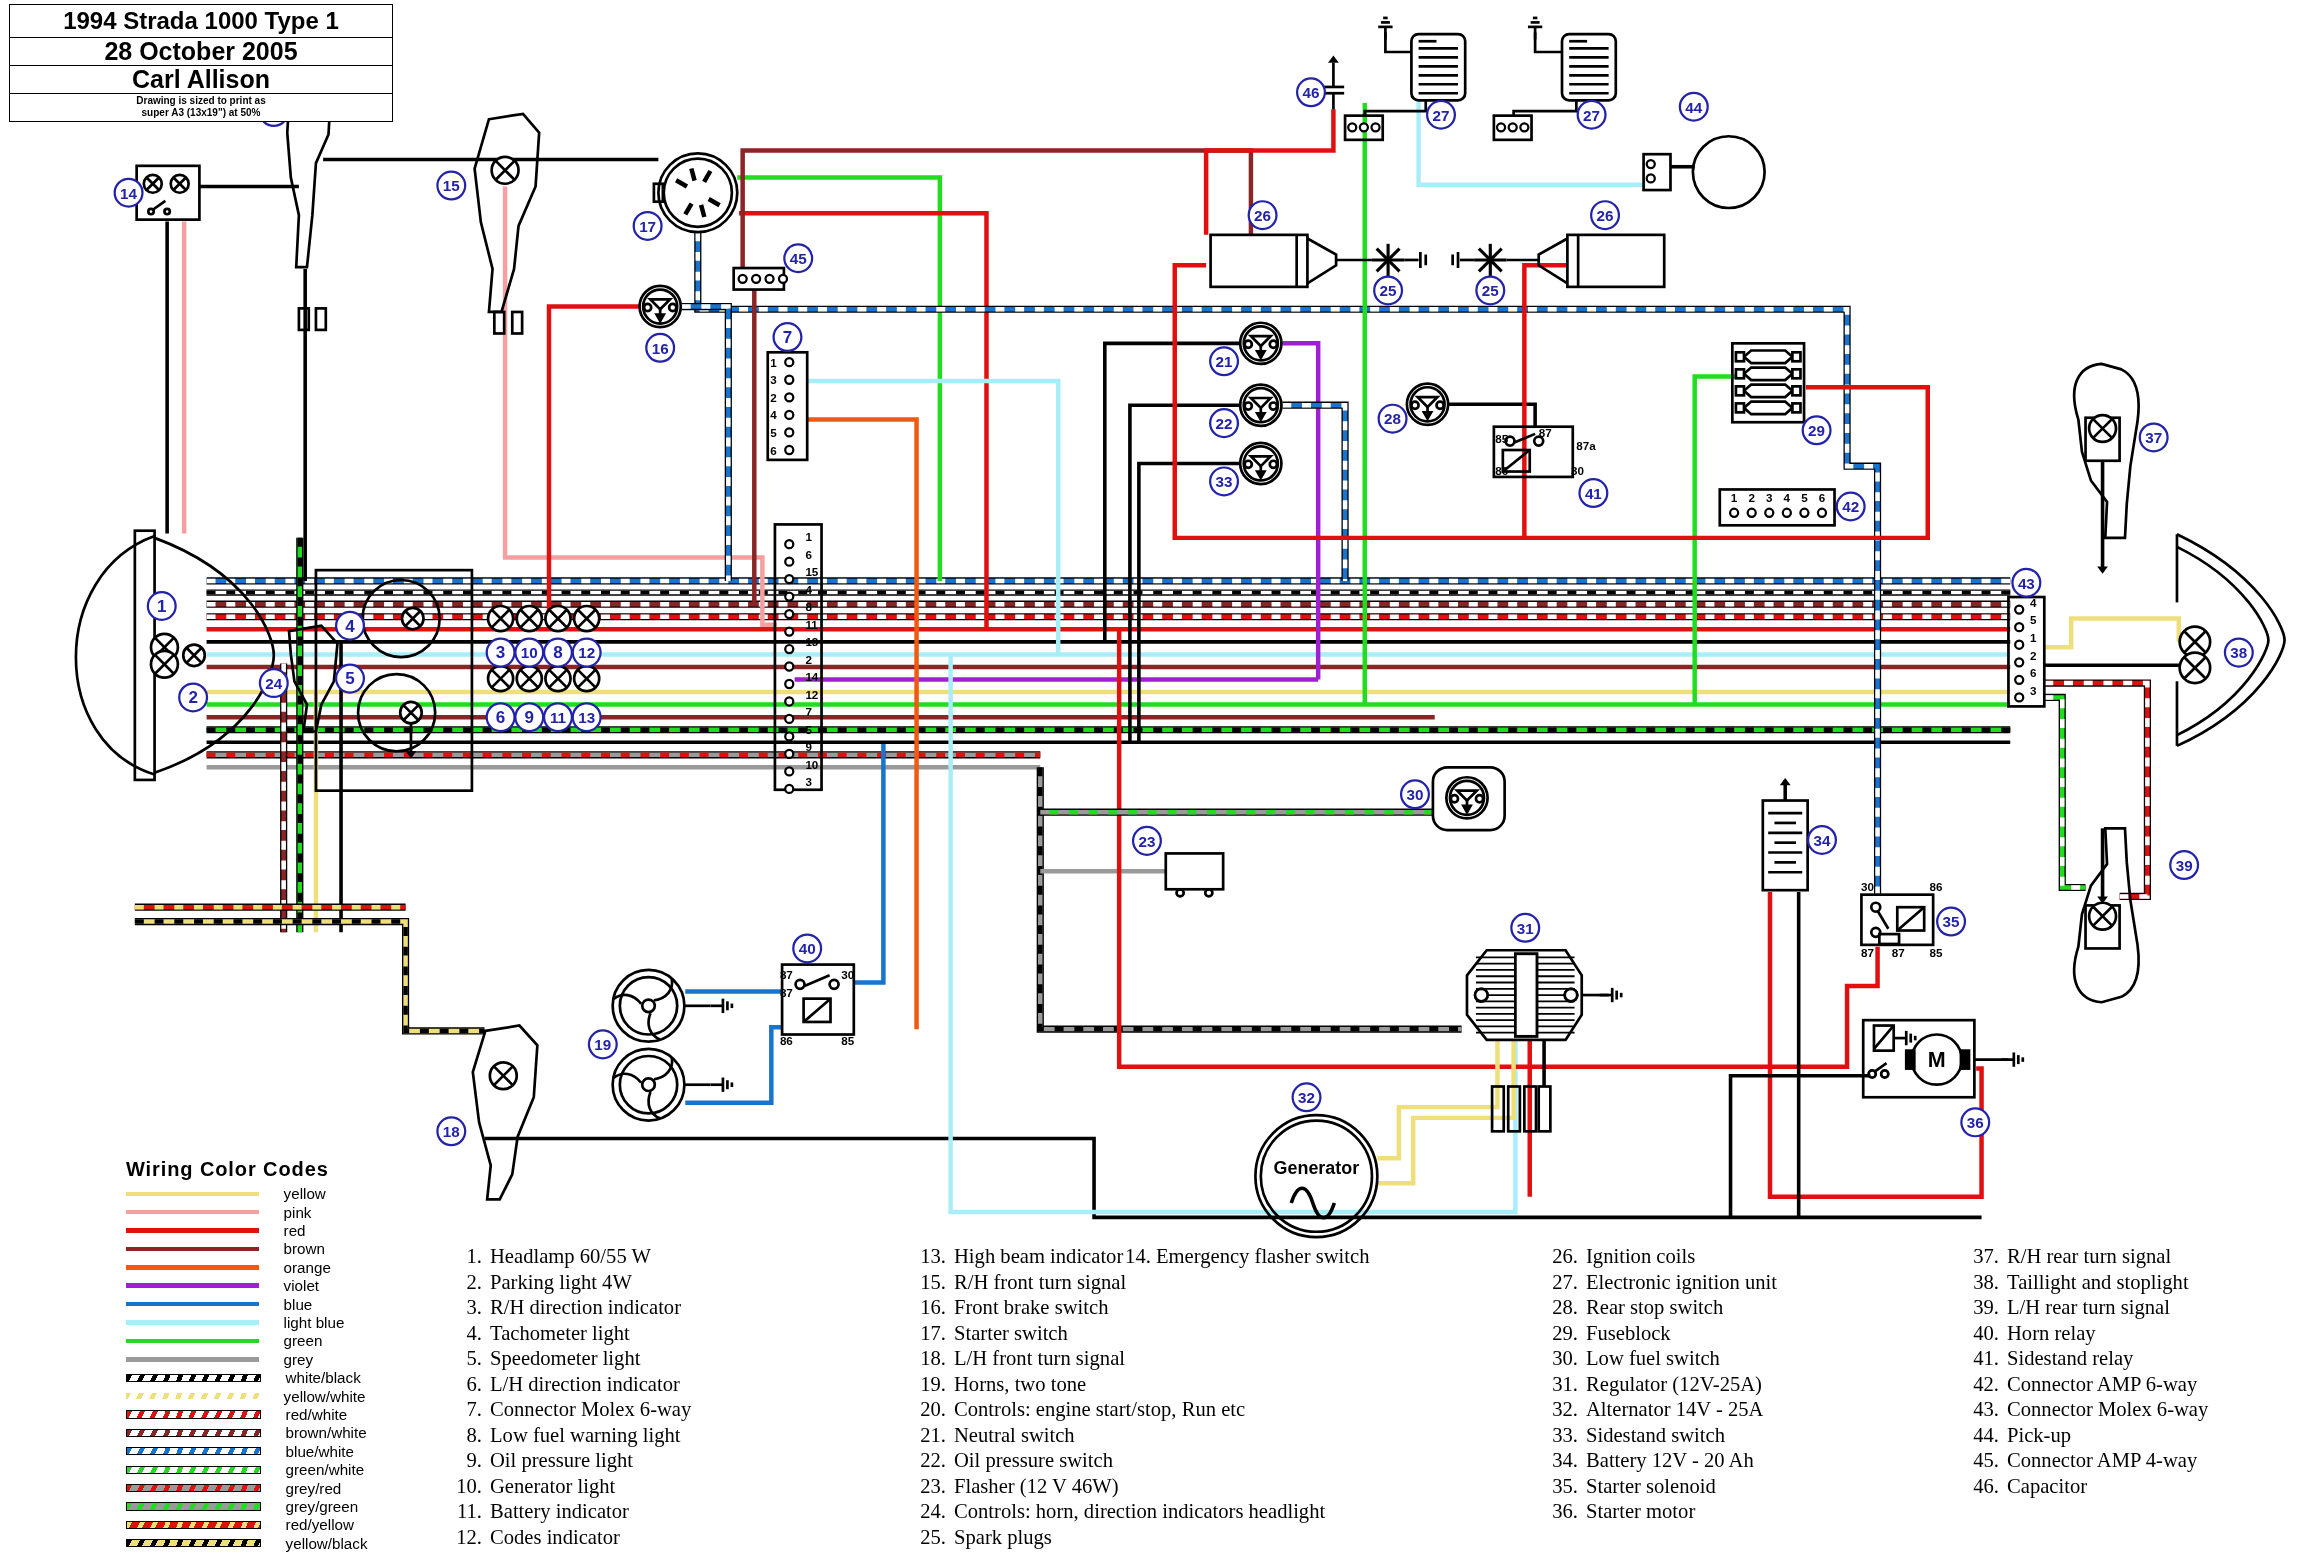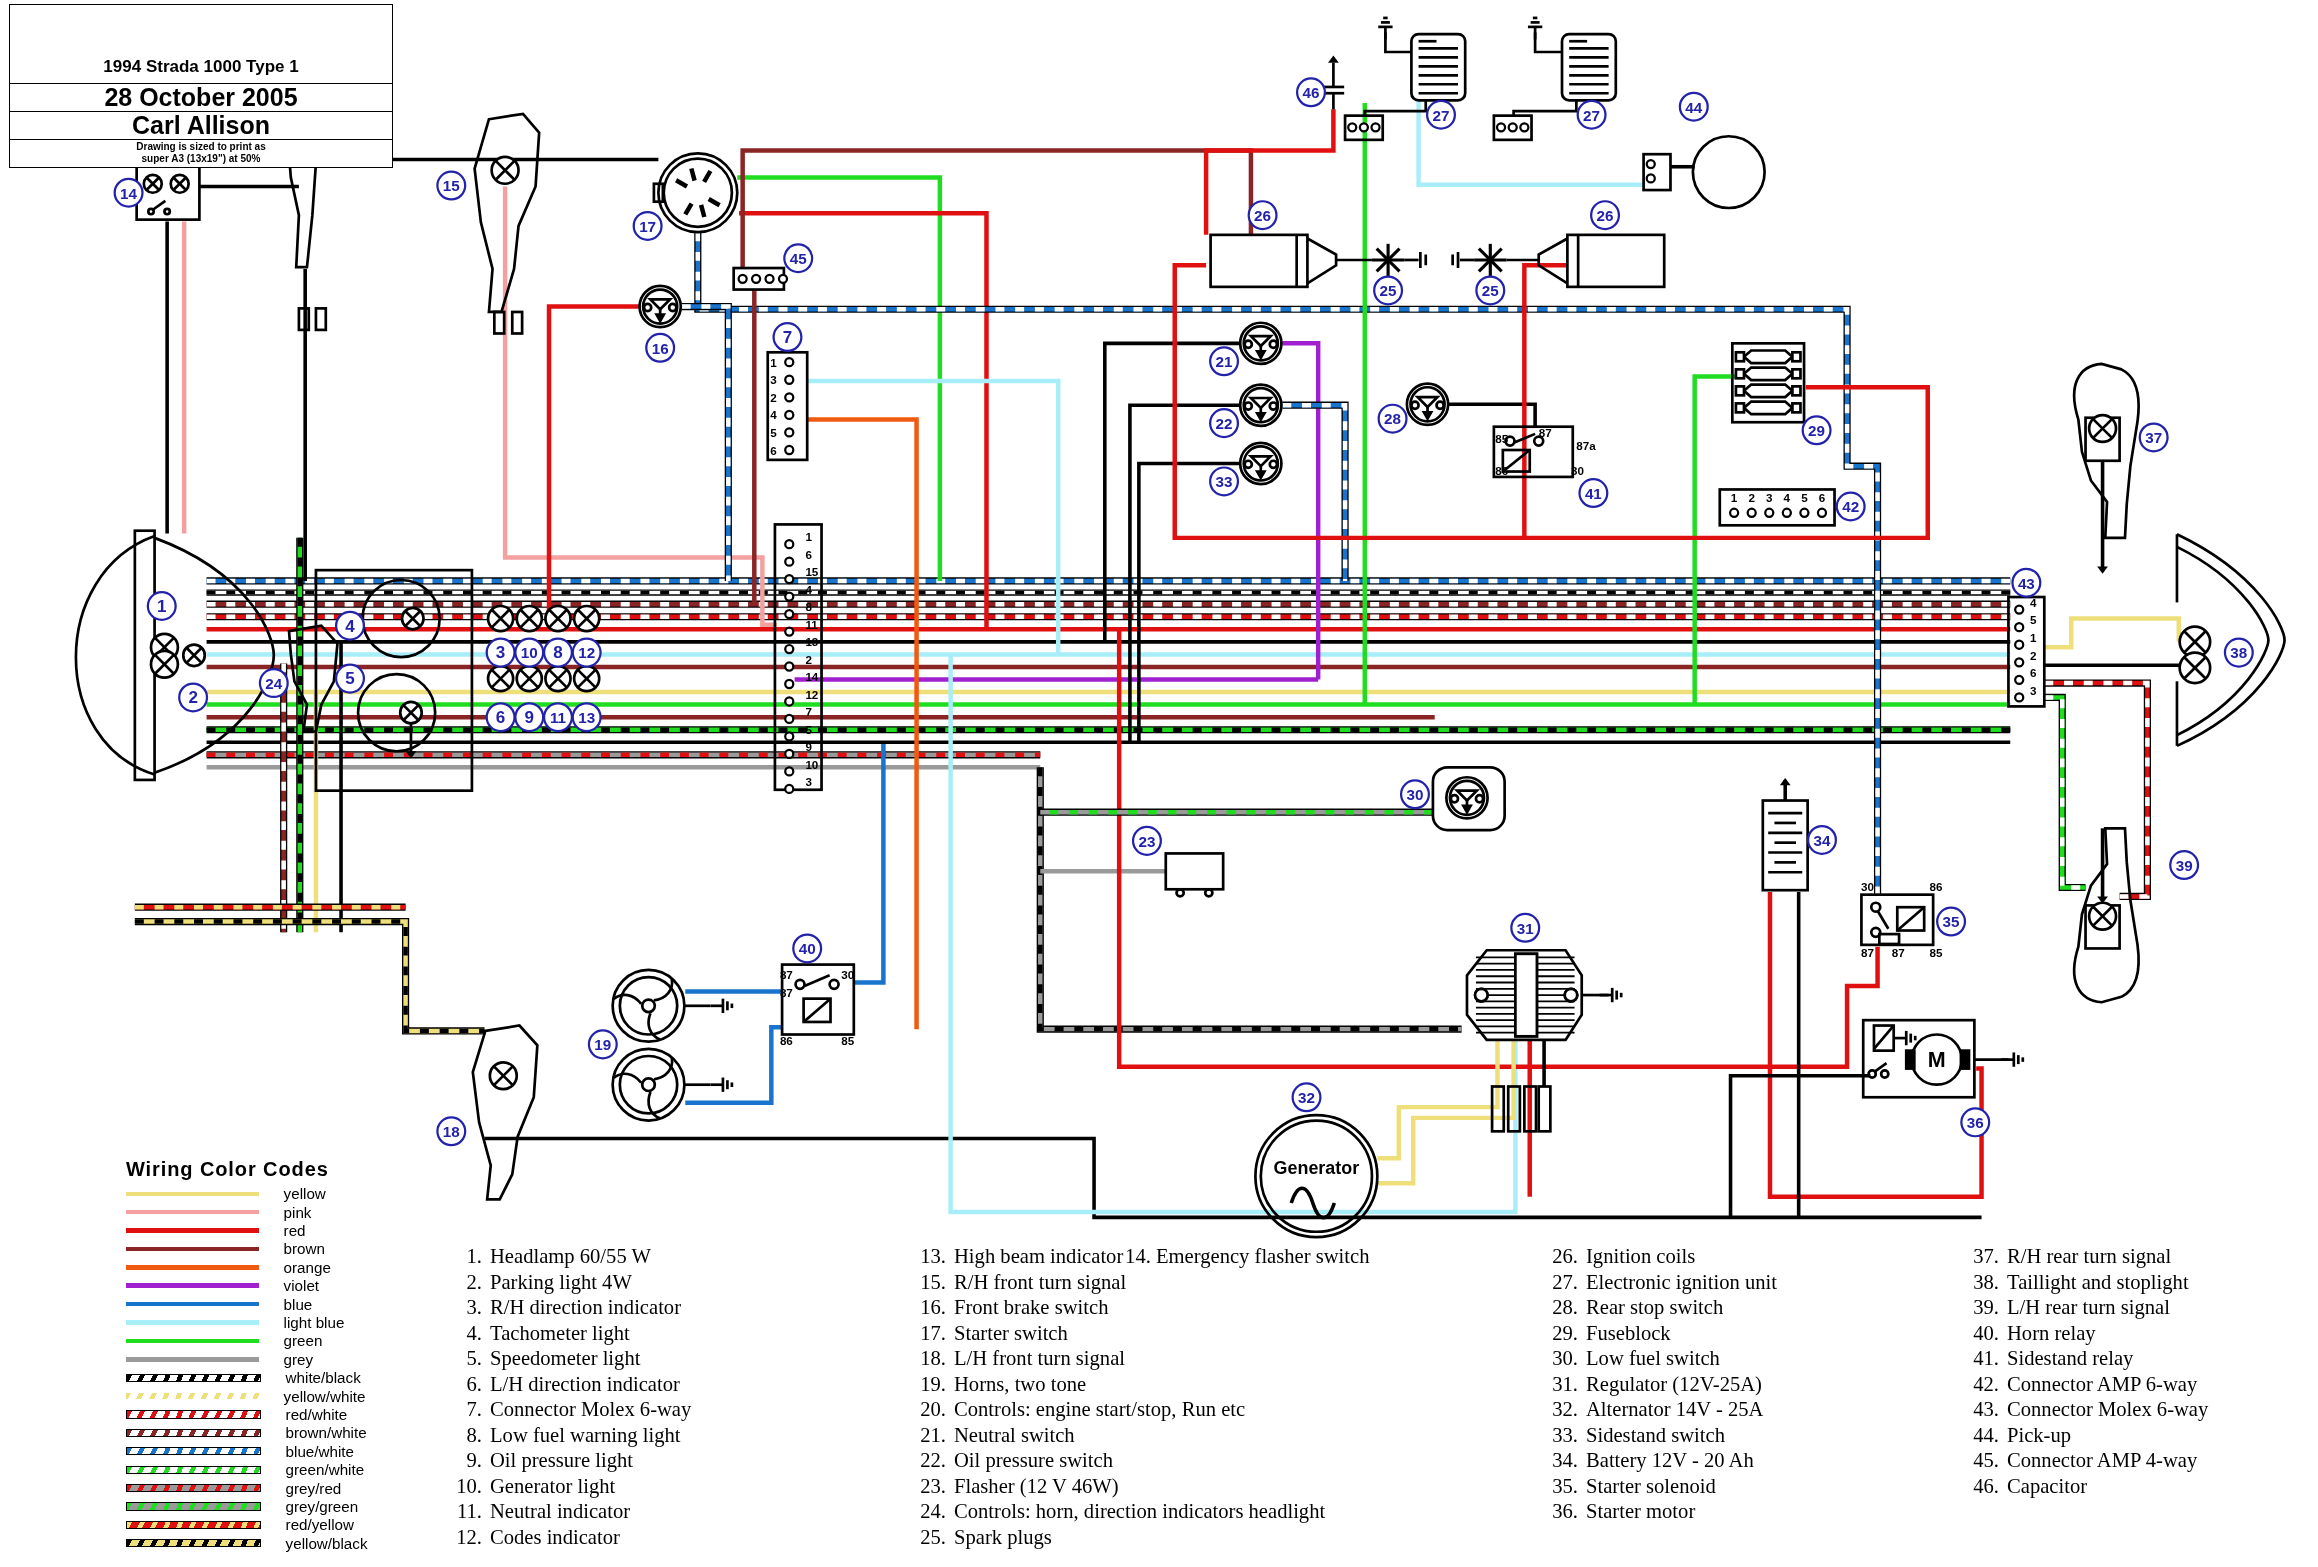--- a/index.html
+++ b/index.html
@@ -2,21 +2,21 @@
 <html style="font-size:14.3px"><head>
 <meta charset="utf-8">
 <style>
   html,body{margin:0;padding:0;background:#fff;}
   #canvas{position:relative;width:2319px;height:1567px;background:#ffffff;overflow:hidden;
           font-family:"Liberation Sans",sans-serif;}
   svg#diagram{position:absolute;left:0;top:0;}
   
   #titleblock{position:absolute;left:9px;top:3.6px;width:382px;border:1.8px solid #000;background:#fff;}
   #titleblock .row{border-bottom:1.8px solid #000;text-align:center;font-weight:bold;}
-  #titleblock .r1{font-size:17px;line-height:32px;margin-top:46px;}
+  #titleblock .r1{font-size:24px;line-height:32px;}
   #titleblock .r2,#titleblock .r3{font-size:25px;line-height:27px;}
   #titleblock .note{font-size:10px;line-height:11.7px;font-weight:bold;text-align:center;padding:1.8px 0 2.7px 0;}
   
   #legend{position:absolute;left:126px;top:1158px;width:296px;background:#fff;}
   #legend .ltitle{font-size:20px;font-weight:bold;margin-bottom:3.6px;letter-spacing:0.9px;}
   .lrow{display:flex;align-items:center;height:18.4px;gap:12px;}
   .lswatch{width:133px;flex:0 0 133px;margin-right:12.6px;}
   .lswatch.solid{height:4.5px;}
   .lswatch.duo{height:6.3px;border:0.9px solid #000;}
   .lswatch.duo.noborder{border:none;}
@@ -1062,21 +1062,21 @@
       <div class="crow">
         <span class="cnum">9.</span>
         <span>Oil pressure light</span>
       </div>
       <div class="crow">
         <span class="cnum">10.</span>
         <span>Generator light</span>
       </div>
       <div class="crow">
         <span class="cnum">11.</span>
-        <span>Neutral indicator</span>
+        <span>Battery indicator</span>
       </div>
       <div class="crow">
         <span class="cnum">12.</span>
         <span>Codes indicator</span>
       </div>
     </div>
   <div id="col2" class="complist">
       <div class="crow">
         <span class="cnum">13.</span>
         <span>High beam indicator</span>

